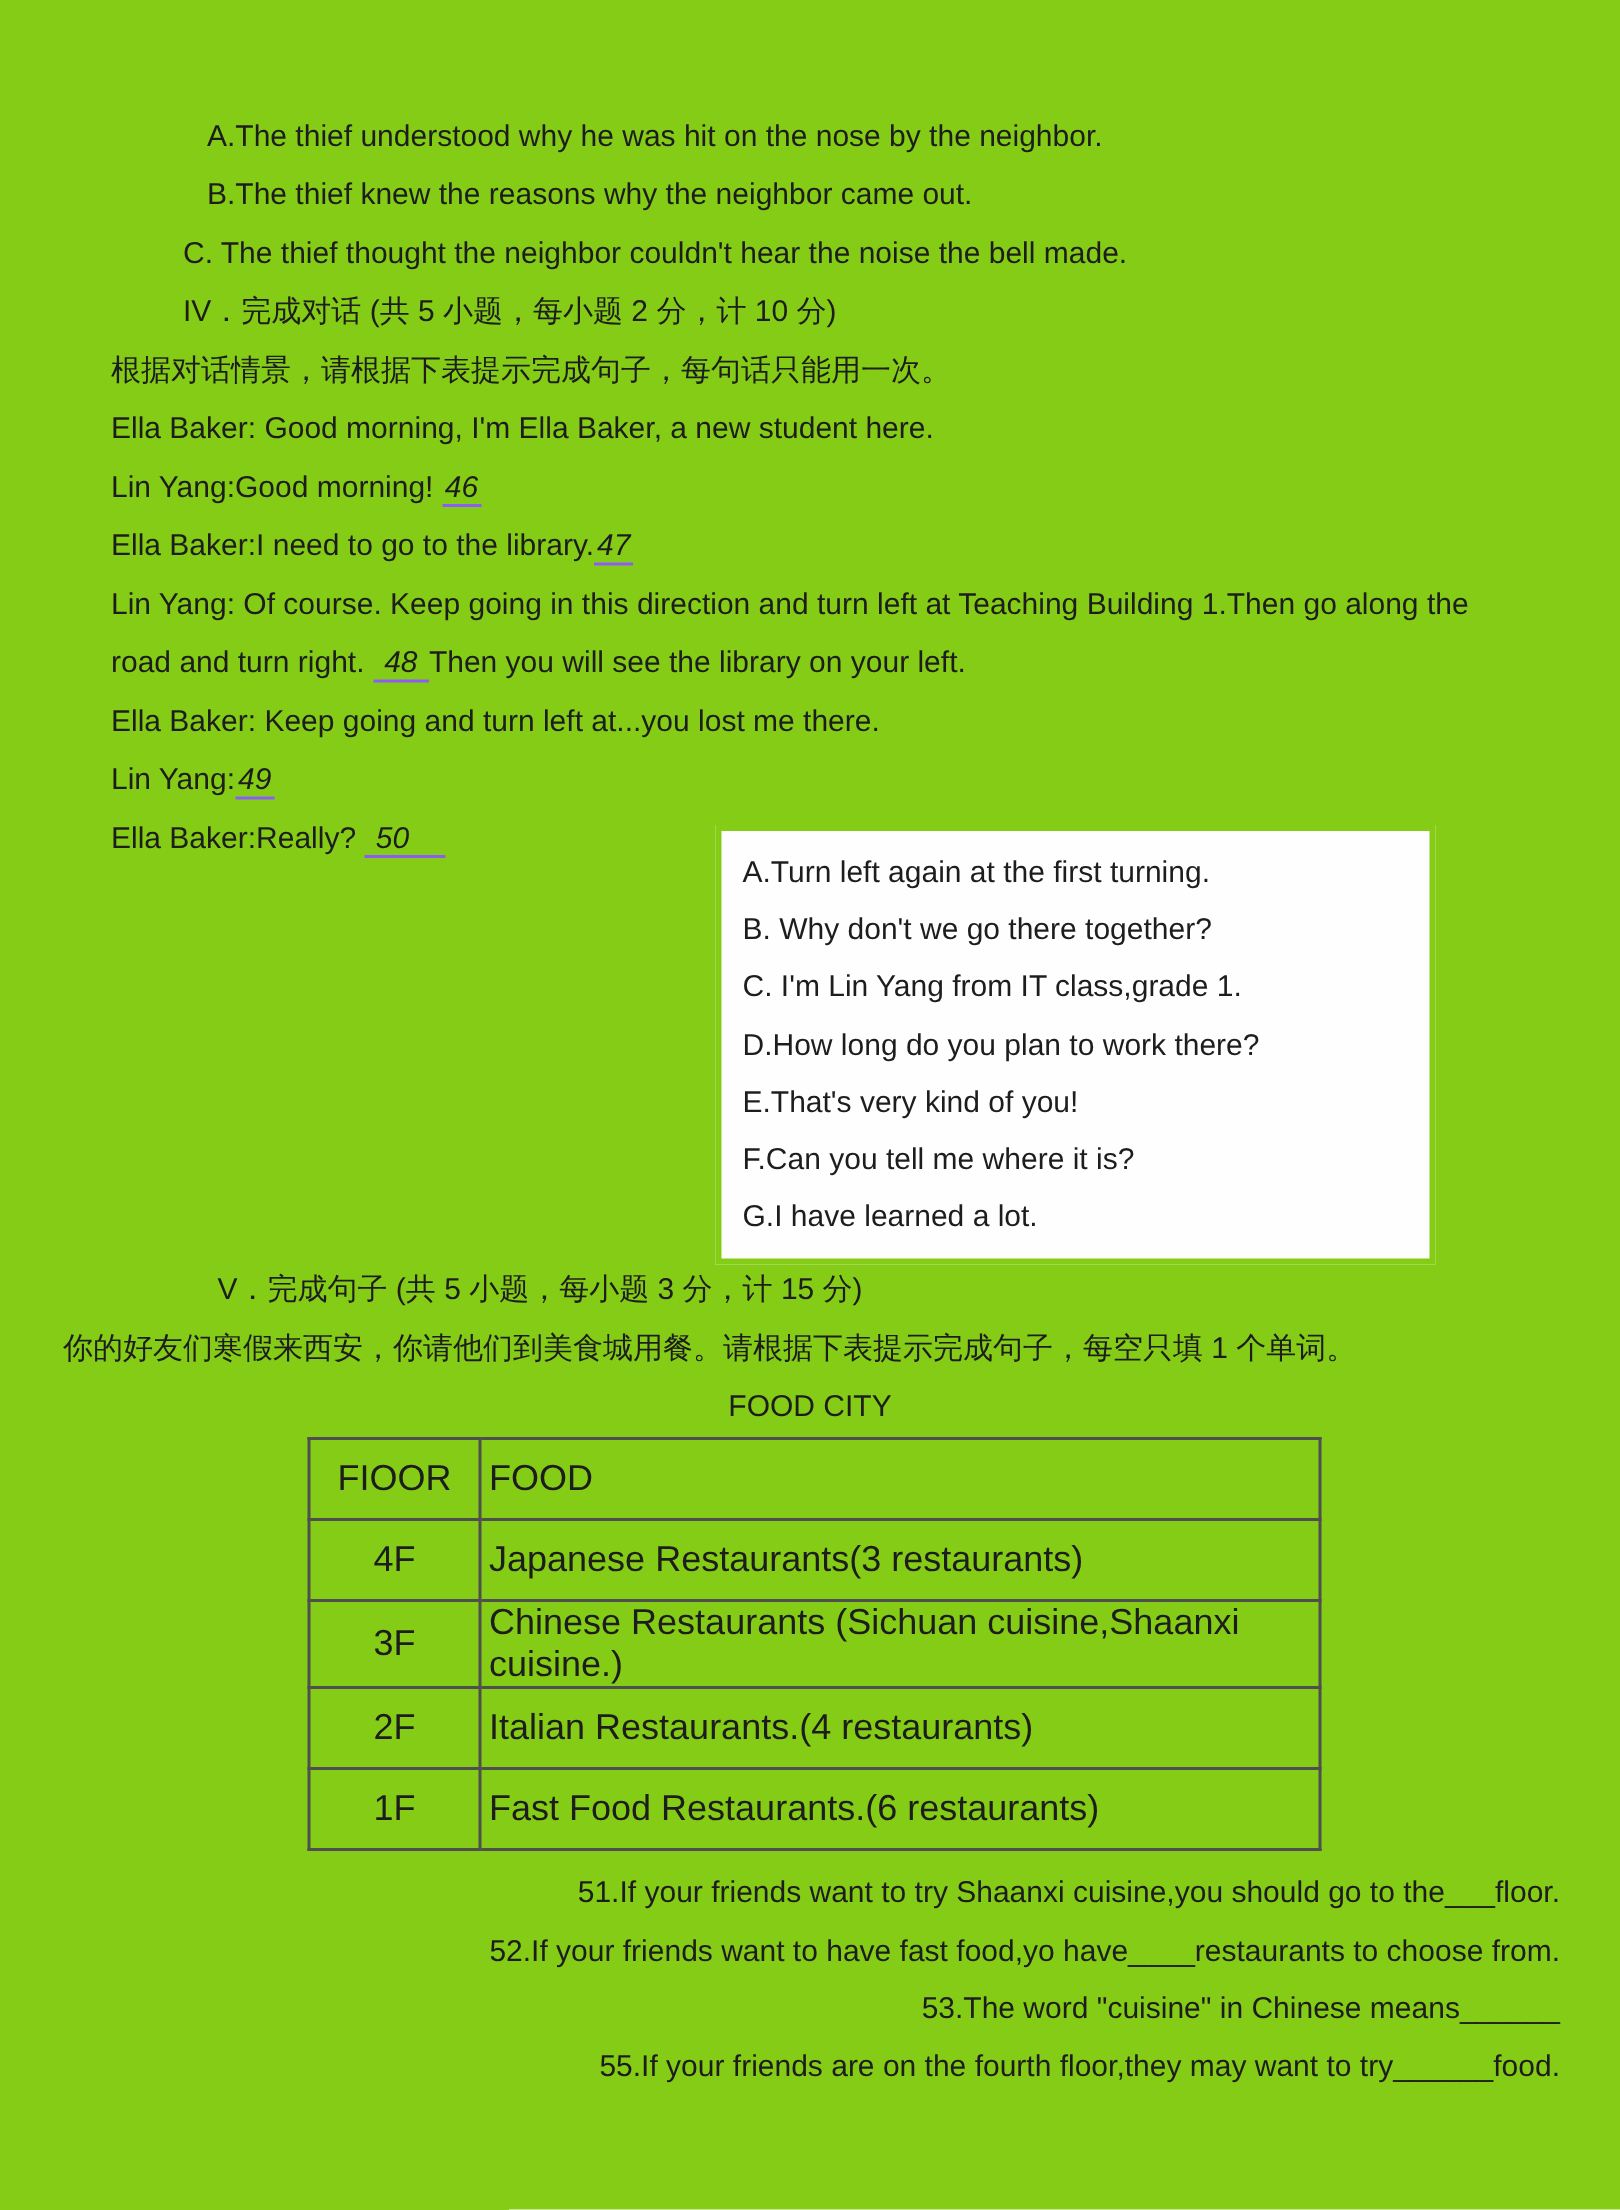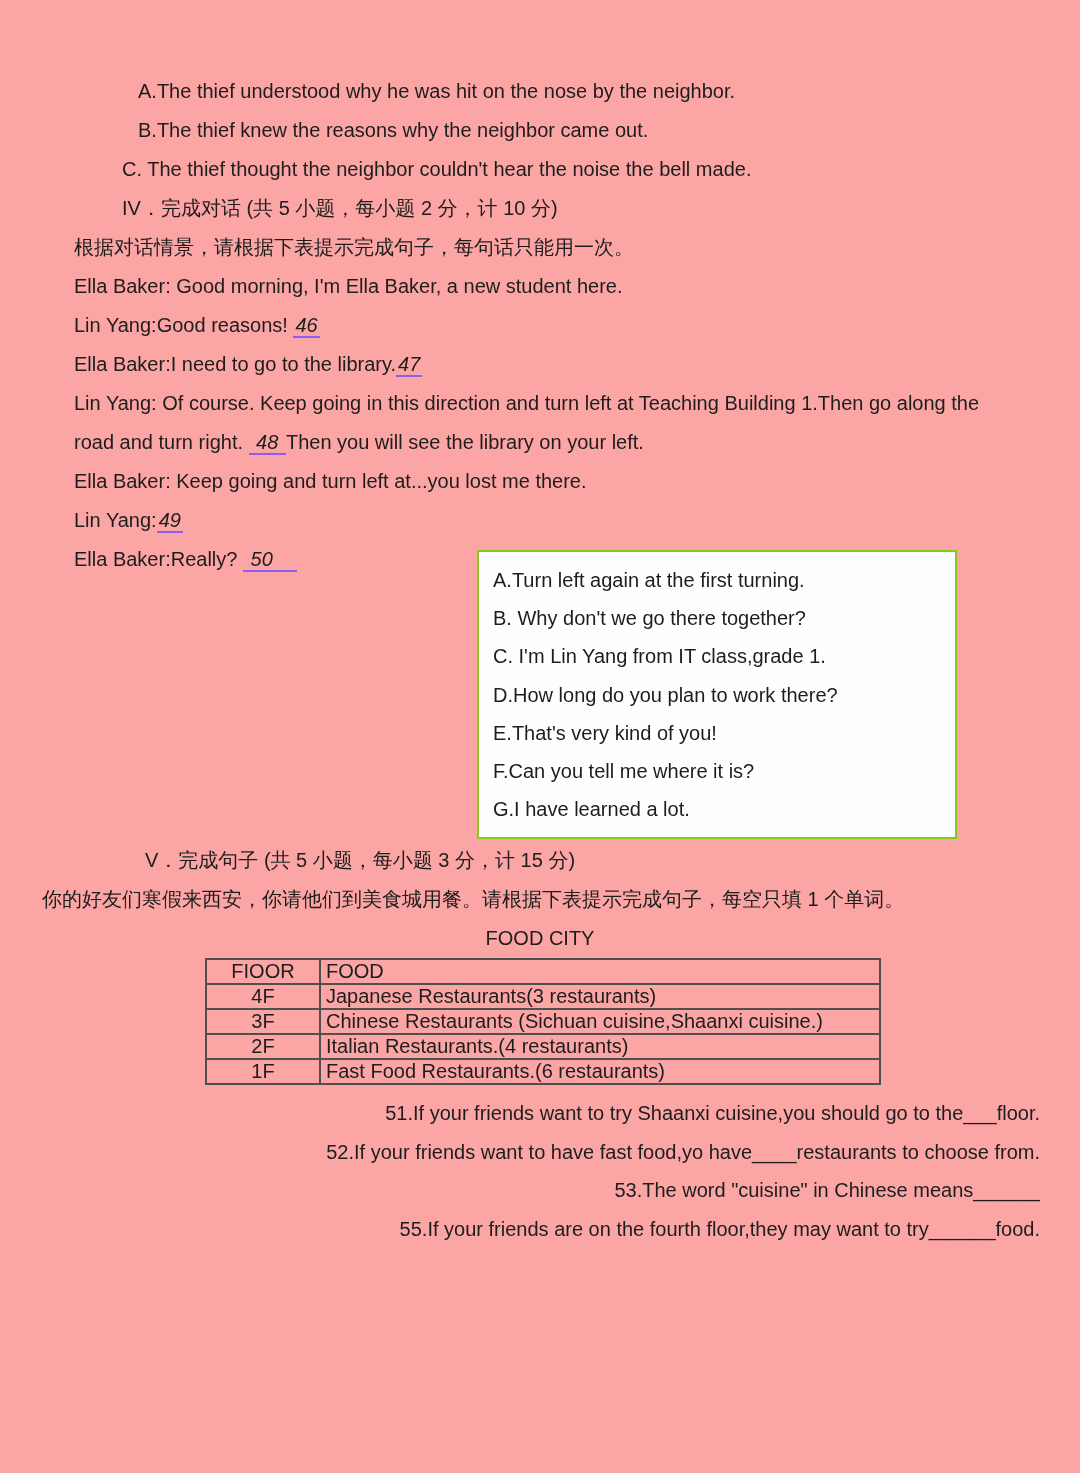--- a/index.html
+++ b/index.html
@@ -2,21 +2,21 @@
 <html><head>
 <meta charset="utf-8">
 <style>
   * { box-sizing: border-box; margin: 0; padding: 0; }
   html, body { background: #ffffff; }
   .page {
     position: relative;
     width: 1080px;
     height: 1473px;
     margin: 0 auto;
-    background: #fca5a5;
+    background: #84cc16;
     color: #1d1d1d;
     font-family: "Liberation Sans", "DejaVu Sans", sans-serif;
     font-size: 20px;
     padding-top: 72px;
     overflow: hidden;
   }
   .line { line-height: 39px; white-space: pre-wrap; }
   .ind-a { margin-left: 138px; margin-right: 40px; }
   .ind-b { margin-left: 122px; margin-right: 40px; }
   .ind-body { margin-left: 74px; margin-right: 58px; }
@@ -28,37 +28,37 @@
     border-bottom: 2px solid #8b5cf6;
     padding: 0 2px;
     font-style: italic;
   }
   .blank:empty { display: none; }
   .options-box {
     position: absolute;
     left: 477px;
     top: 550px;
     width: 480px;
-    border: 2px solid #84cc16;
+    border: 4px solid #84cc16;
     padding: 9px 14px;
     background: #fefefe;
   }
   .options-box .line { line-height: 38.2px; }
   .sec5-heading { margin-top: 262px; }
   .table-title { text-align: center; line-height: 39px; }
   table.food {
     border-collapse: collapse;
     margin-left: 205px;
     width: 676px;
     table-layout: fixed;
   }
   .food td {
     border: 2px solid #4f4f4f;
-    height: 25px;
-    font-size: 20px;
+    height: 54px;
+    font-size: 24px;
     color: #1d1d1d;
   }
   .food .col-floor { width: 114px; text-align: center; }
   .food .col-food { text-align: left; padding-left: 5px; }
   .questions { margin-top: 9px; text-align: right; }
   .questions .line { line-height: 38.7px; }
 </style>
 </head>
 <body>
 
@@ -68,21 +68,21 @@
     <p class="line ind-a">A.The thief understood why he was hit on the nose by the neighbor.</p>
     <p class="line ind-a">B.The thief knew the reasons why the neighbor came out.</p>
     <p class="line ind-b">C. The thief thought the neighbor couldn't hear the noise the bell made.</p>
   </div>
 
   <p class="line ind-b">IV．完成对话 (共 5 小题，每小题 2 分，计 10 分)</p>
   <p class="line ind-body">根据对话情景，请根据下表提示完成句子，每句话只能用一次。</p>
 
   <div>
     <p class="line ind-body"><span>Ella Baker: Good morning, I'm Ella Baker, a new student here.</span><span></span></p>
-    <p class="line ind-body"><span>Lin Yang:Good reasons! </span><span class="blank">46</span><span></span></p>
+    <p class="line ind-body"><span>Lin Yang:Good morning! </span><span class="blank">46</span><span></span></p>
     <p class="line ind-body"><span>Ella Baker:I need to go to the library.</span><span class="blank">47</span><span></span></p>
     <p class="line ind-body"><span>Lin Yang: Of course. Keep going in this direction and turn left at Teaching Building 1.Then go along the road and turn right. </span><span class="blank"> 48 </span><span>Then you will see the library on your left.</span></p>
     <p class="line ind-body"><span>Ella Baker: Keep going and turn left at...you lost me there.</span><span></span></p>
     <p class="line ind-body"><span>Lin Yang:</span><span class="blank">49</span><span></span></p>
     <p class="line ind-body"><span>Ella Baker:Really? </span><span class="blank"> 50    </span><span></span></p>
   </div>
 
   <div class="options-box">
     <p class="line">A.Turn left again at the first turning.</p>
     <p class="line">B. Why don't we go there together?</p>

